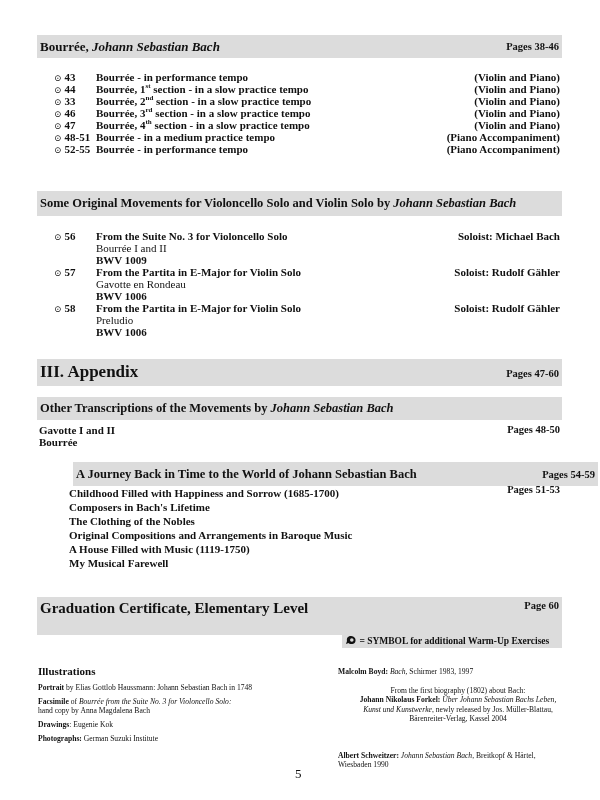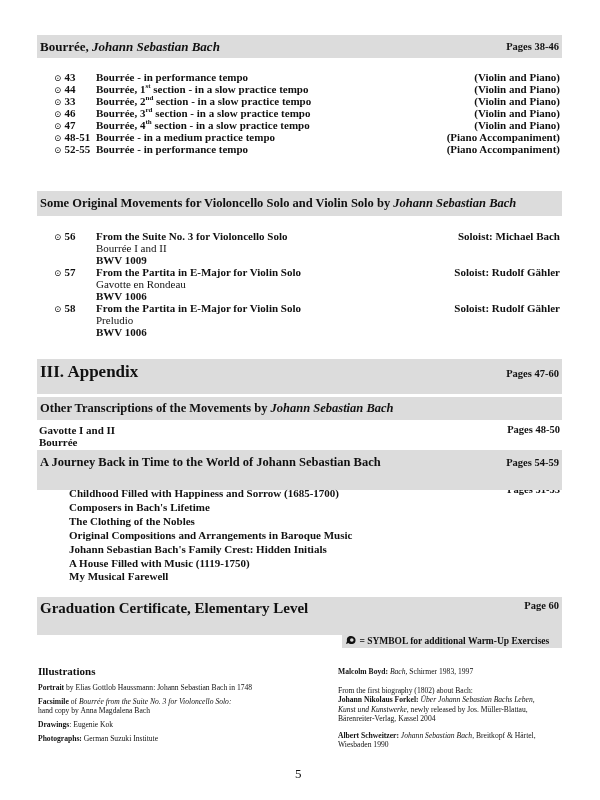--- a/index.html
+++ b/index.html
@@ -98,43 +98,42 @@
     <div class="row" style="top:302px;left:0;width:600px;">
       <span class="num"><span class="cd">⊙</span><span>58</span></span>
       <span class="desc">From the Partita in E-Major for Violin Solo</span>
       <span class="right">Soloist: Rudolf Gähler</span>
     </div>
     <div class="row plain" style="top:314px;left:96px;">Preludio</div>
     <div class="row" style="top:326px;left:96px;">BWV 1006</div>
   </div>
 </div>
 
-<div class="bar" style="top:359px;height:35px;">
+<div class="bar" style="top:359px;height:27px;">
   <span class="title" style="top:3px;font-size:17px;">III. Appendix</span>
   <span class="pages" style="top:9px;">Pages 47-60</span>
 </div>
 
 <div class="bar" style="top:397px;height:23px;">
   <span class="title" style="top:4px;font-size:12.5px;"><span>Other Transcriptions of the Movements by </span><i>Johann Sebastian Bach</i></span>
 </div>
 <div class="row" style="top:424px;left:39px;">Gavotte I and II</div>
 <div class="row" style="top:424px;right:40px;font-size:10.5px;">Pages 48-50</div>
 <div class="row" style="top:436px;left:39px;">Bourrée</div>
 <div class="row" style="top:436px;right:40px;font-size:10.5px;margin-top:48px;">Pages 51-53</div>
 
-<div class="bar" style="top:450px;height:40px;">
+<div class="bar" style="top:462px;height:24px;margin-left:36px;">
   <span class="title" style="top:5px;font-size:12.5px;">A Journey Back in Time to the World of Johann Sebastian Bach</span>
   <span class="pages" style="top:7px;">Pages 54-59</span>
 </div>
 <div class="list" style="top:487px;">
   <div>Childhood Filled with Happiness and Sorrow (1685-1700)</div>
   <div>Composers in Bach's Lifetime</div>
   <div>The Clothing of the Nobles</div>
   <div>Original Compositions and Arrangements in Baroque Music</div>
-  <div>Johann Sebastian Bach's Family Crest: Hidden Initials</div>
   <div>A House Filled with Music (1119-1750)</div>
   <div>My Musical Farewell</div>
 </div>
 
 <div class="bar" style="top:597px;height:38px;">
   <span class="title" style="top:3px;font-size:15px;">Graduation Certificate, Elementary Level</span>
   <span class="pages" style="top:3px;">Page 60</span>
 </div>
 
 <div class="legend">
@@ -149,17 +148,17 @@
 <div class="foot" style="left:38px;top:667px;width:260px;">
   <h3>Illustrations</h3>
   <p><b>Portrait</b><span> by Elias Gottlob Haussmann: Johann Sebastian Bach in 1748</span></p>
   <p><b>Facsimile</b><span> of </span><i>Bourrée from the Suite No. 3 for Violoncello Solo:</i><br><span>hand copy by Anna Magdalena Bach</span></p>
   <p><b>Drawings</b><span>: Eugenie Kok</span></p>
   <p><b>Photographs:</b><span> German Suzuki Institute</span></p>
 </div>
 
 <div class="foot" style="left:338px;top:667px;width:240px;">
   <p style="margin-bottom:9px;"><b>Malcolm Boyd: </b><i>Bach</i><span>, Schirmer 1983, 1997</span></p>
-  <p style="margin-bottom:7px;"><span>From the first biography (1802) about Bach:</span><br><b>Johann Nikolaus Forkel: </b><i>Über Johann Sebastian Bachs Leben,</i><br><i>Kunst und Kunstwerke</i><span>, newly released by Jos. Müller-Blattau,</span><br><span>Bärenreiter-Verlag, Kassel 2004</span></p>
+  <p style="margin-bottom:27px;text-align:center;"><span>From the first biography (1802) about Bach:</span><br><b>Johann Nikolaus Forkel: </b><i>Über Johann Sebastian Bachs Leben,</i><br><i>Kunst und Kunstwerke</i><span>, newly released by Jos. Müller-Blattau,</span><br><span>Bärenreiter-Verlag, Kassel 2004</span></p>
   <p><b>Albert Schweitzer: </b><i>Johann Sebastian Bach</i><span>, Breitkopf &amp; Härtel,</span><br><span>Wiesbaden 1990</span></p>
 </div>
 
 <div class="pagenum">5</div>
 
 </body></html>

